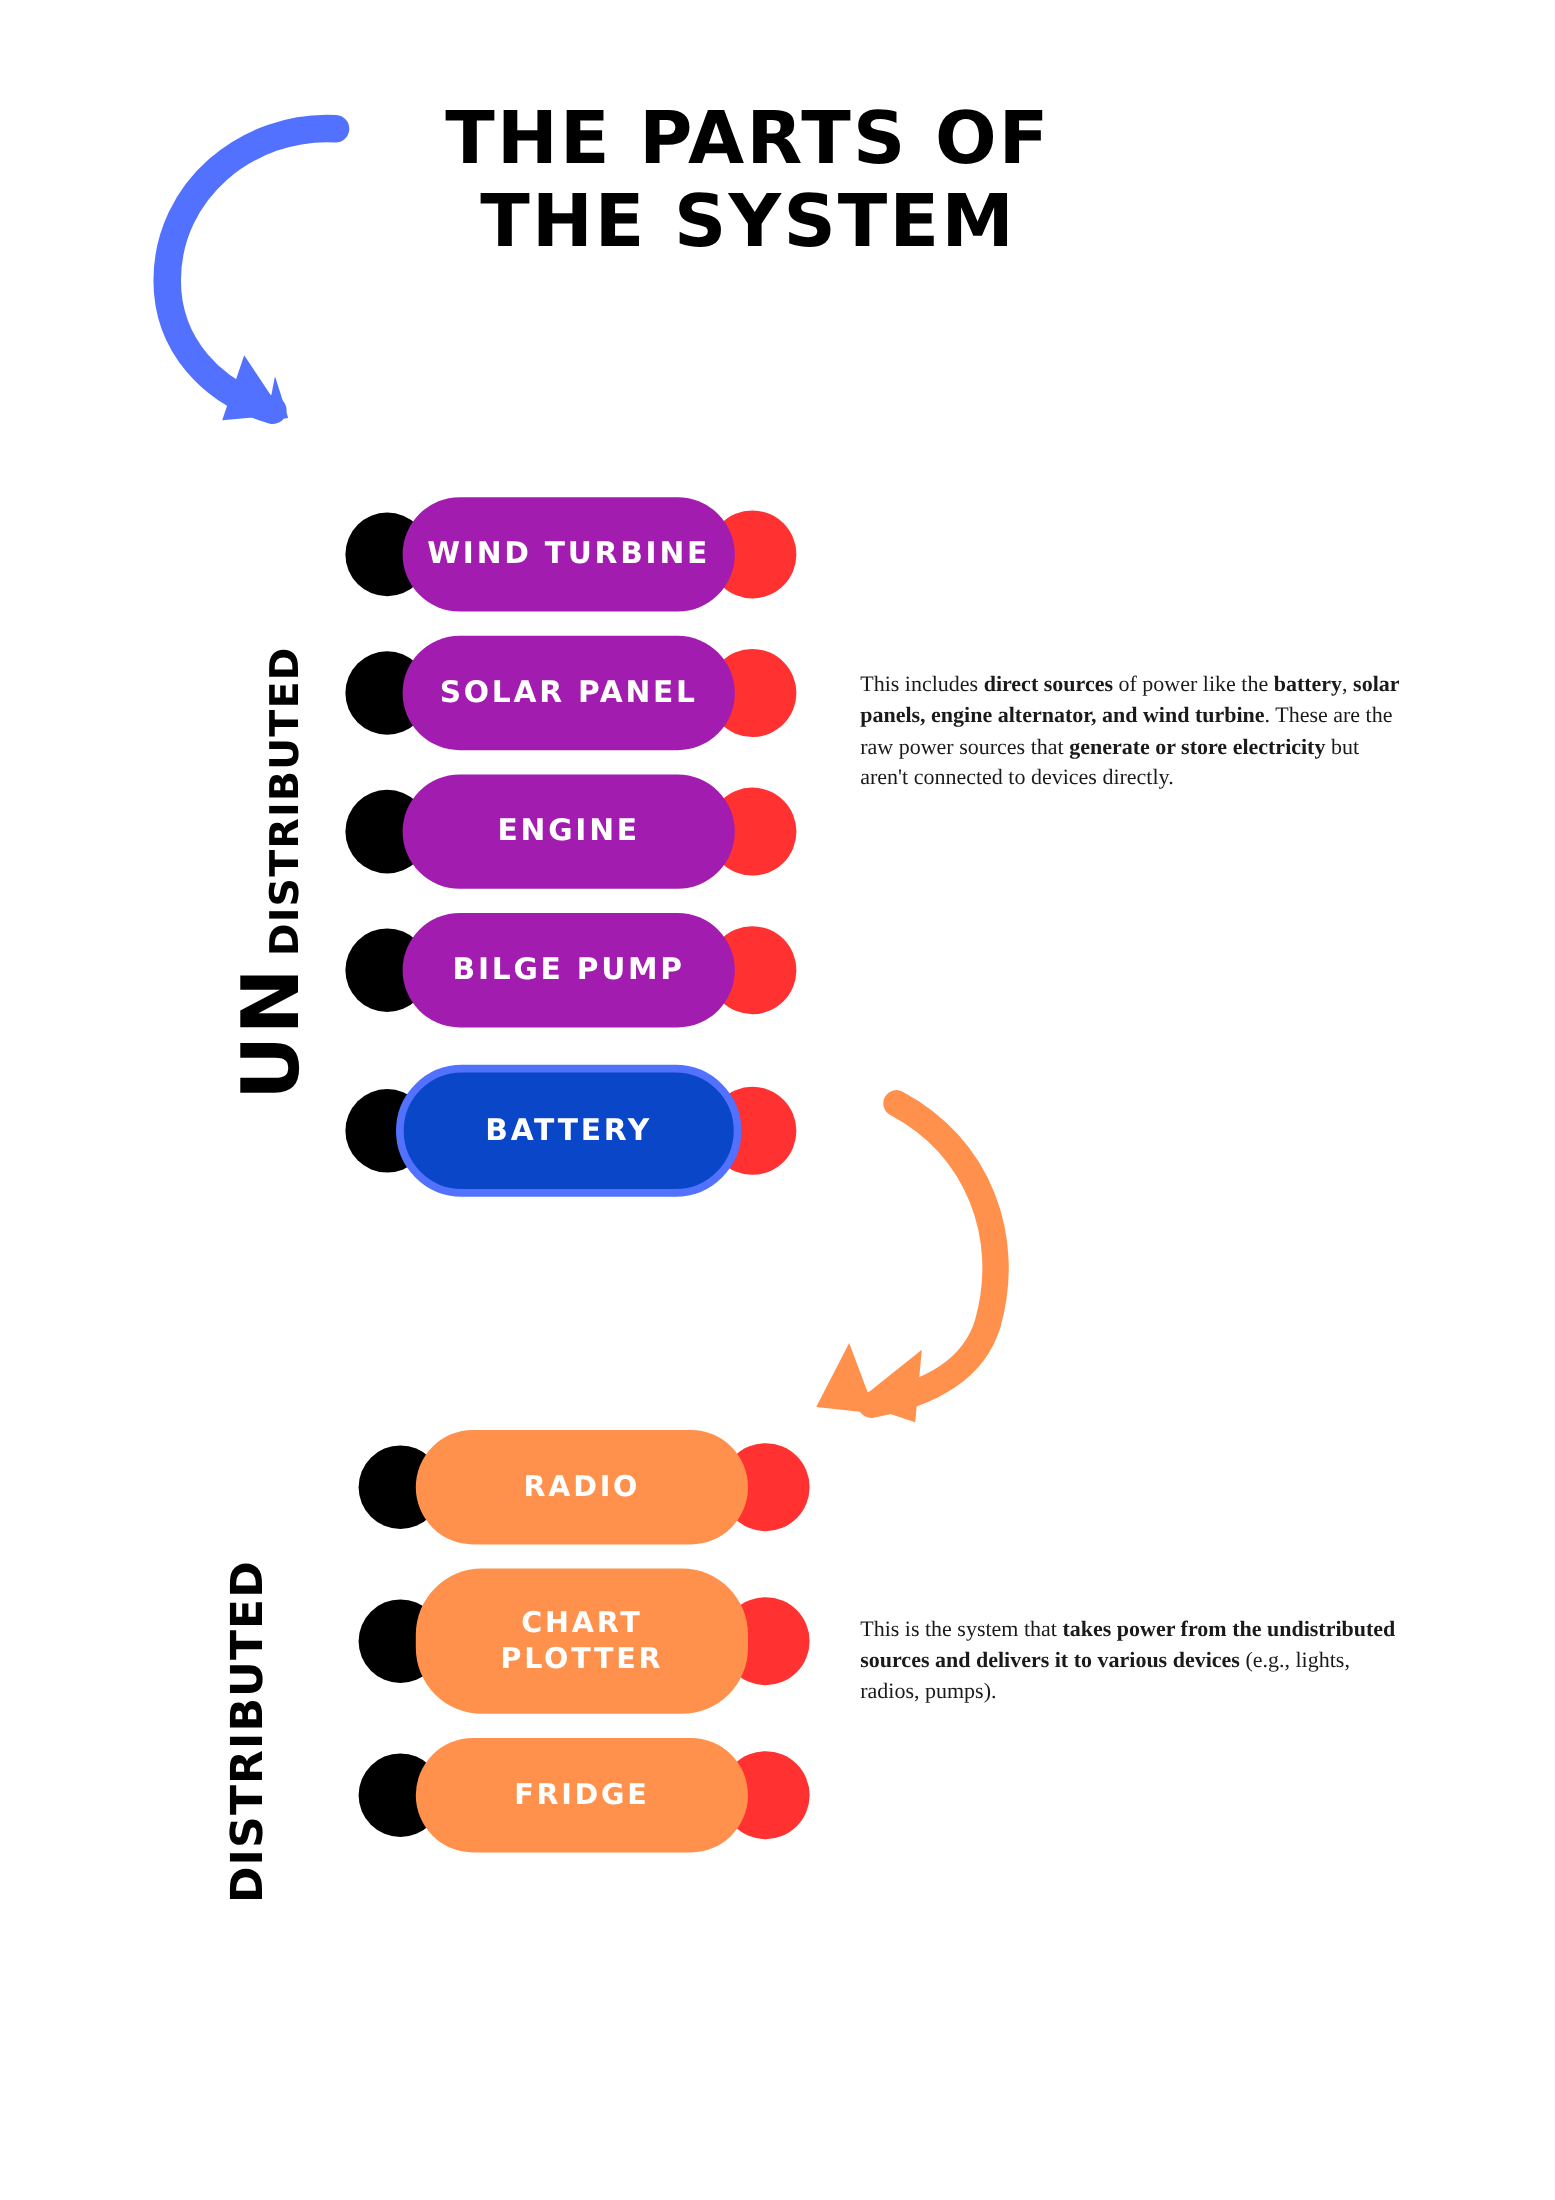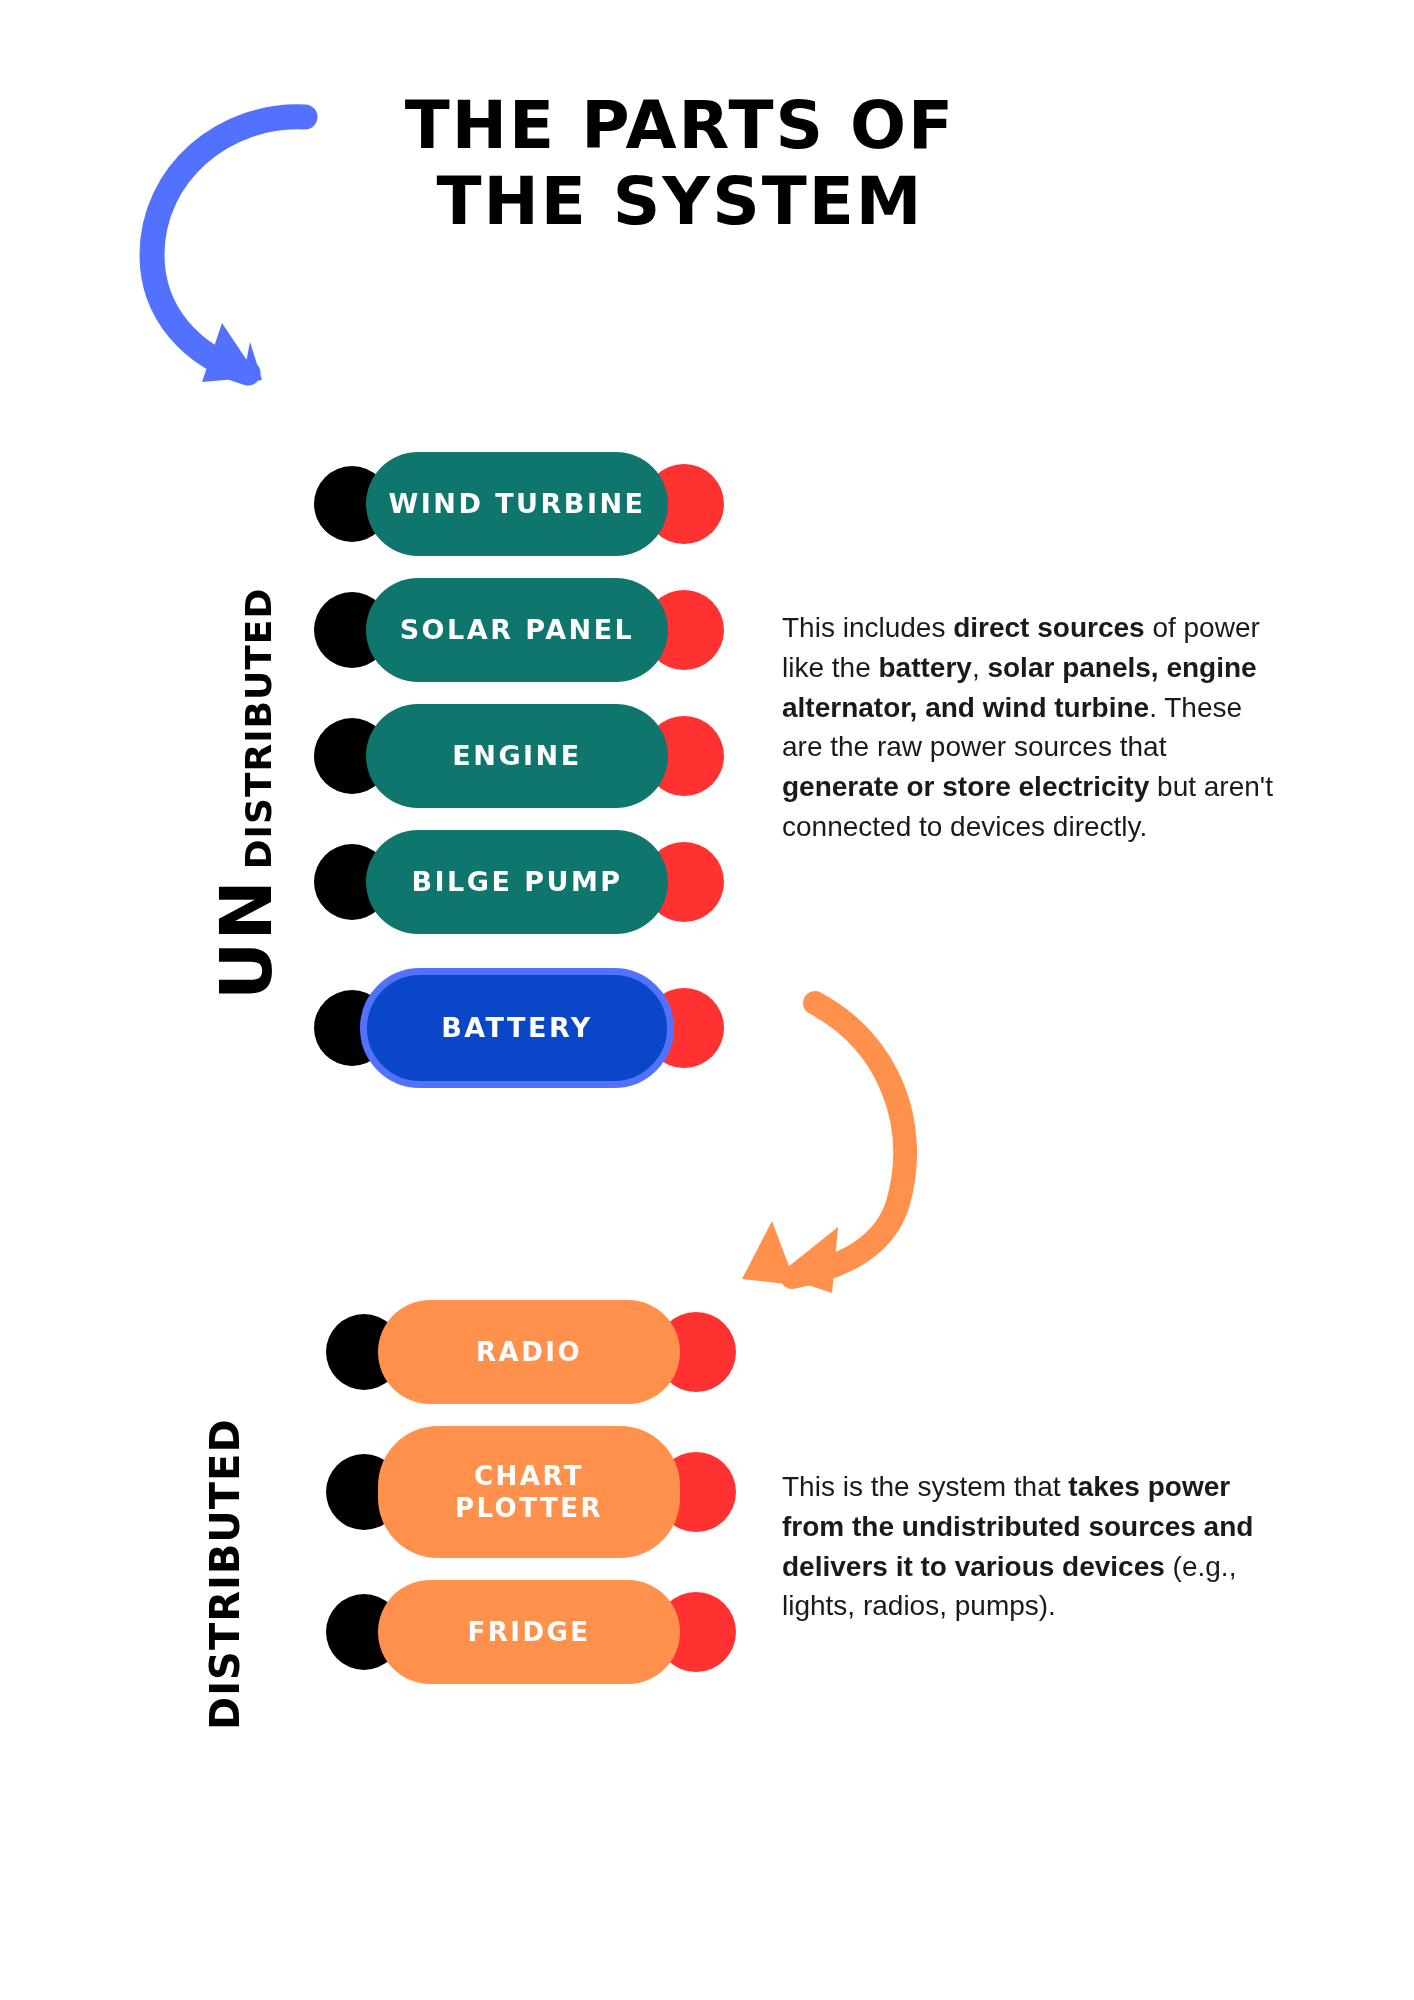--- a/index.html
+++ b/index.html
@@ -107,34 +107,34 @@
     justify-content: center;
     text-align: center;
     color: #ffffff;
     font-family: "DejaVu Sans", sans-serif;
     font-weight: 700;
     font-size: 27px;
     letter-spacing: 2.5px;
     text-transform: uppercase;
     line-height: 1.25;
   }
-  .pill-body.blue   { background: #0f766e; text-align: center; }
+  .pill-body.blue   { background: #a21caf; text-align: center; }
   .pill-body.orange { background: #ff914d; font-size: 26px; }
   .pill-body.battery {
     background: #0a46c8;
     border: 7px solid #5271ff;
     left: 8px; right: 8px;
     top: -8px; bottom: -8px;
   }
 
   
   .body-text {
     position: absolute;
-    font-family: Liberation Sans, sans-serif;
-    font-size: 28px;
+    font-family: Liberation Serif, serif;
+    font-size: 20px;
     line-height: 1.42;
     color: #1a1a1a;
   }
   .body-text b { font-weight: 700; }
   #text-undistributed { left: 782px; top: 608px; width: 500px; }
   #text-distributed   { left: 782px; top: 1453px; width: 500px; margin-top: 14px; }
 </style>
 </head>
 <body>
 

